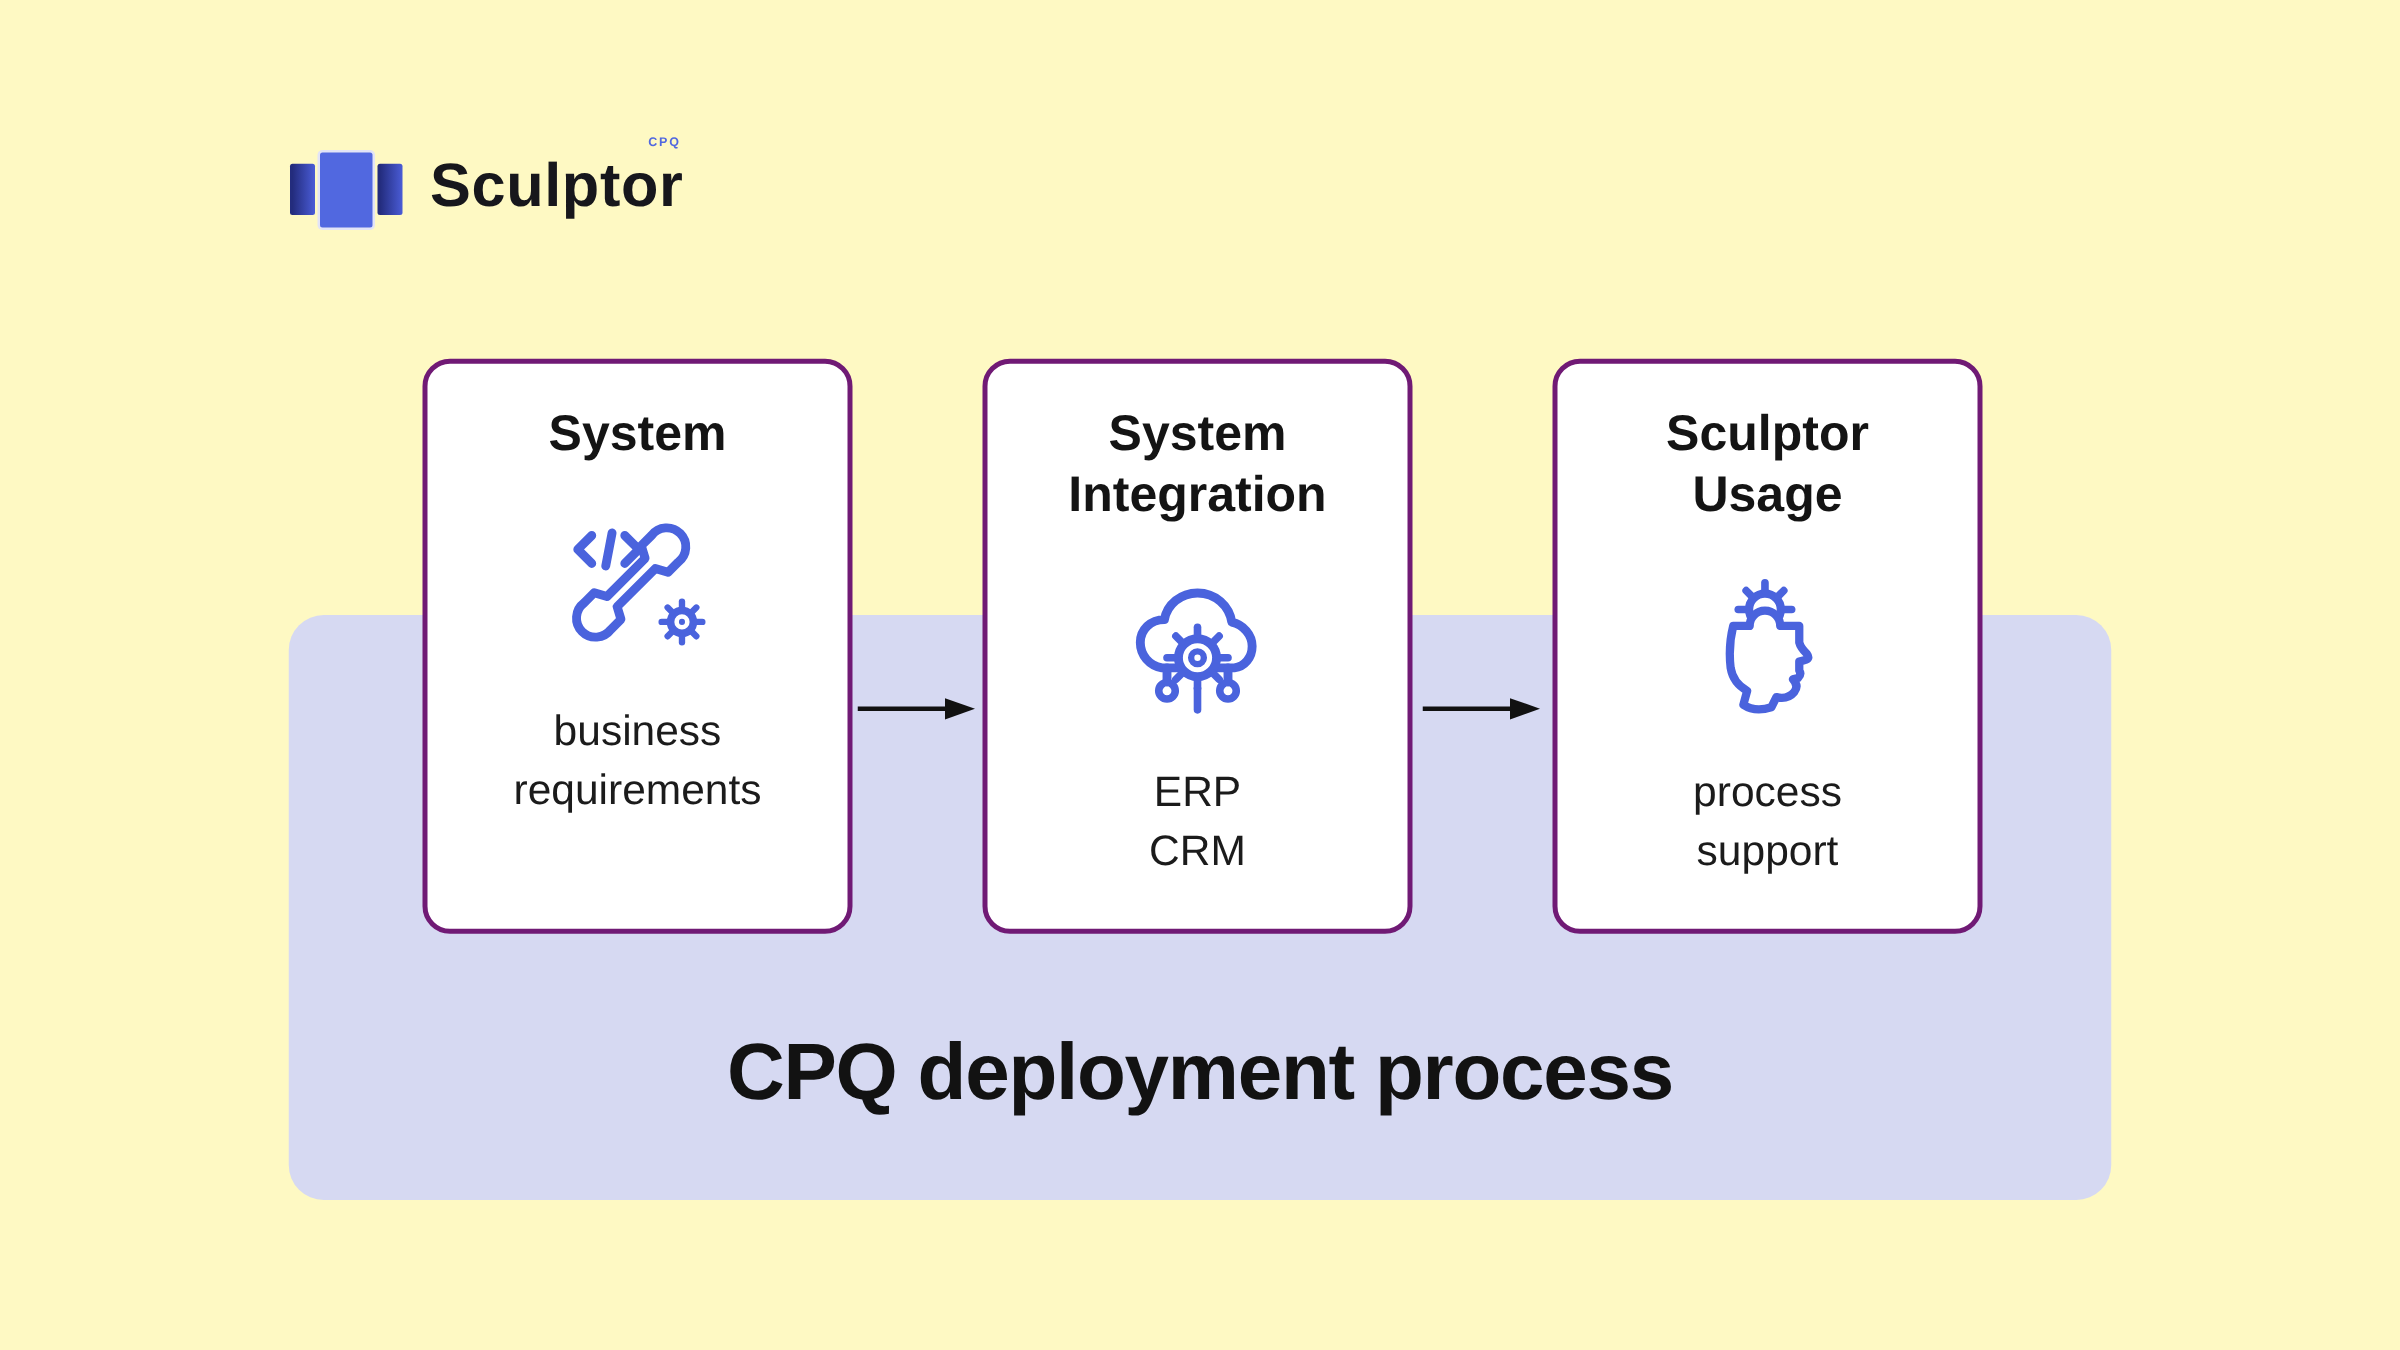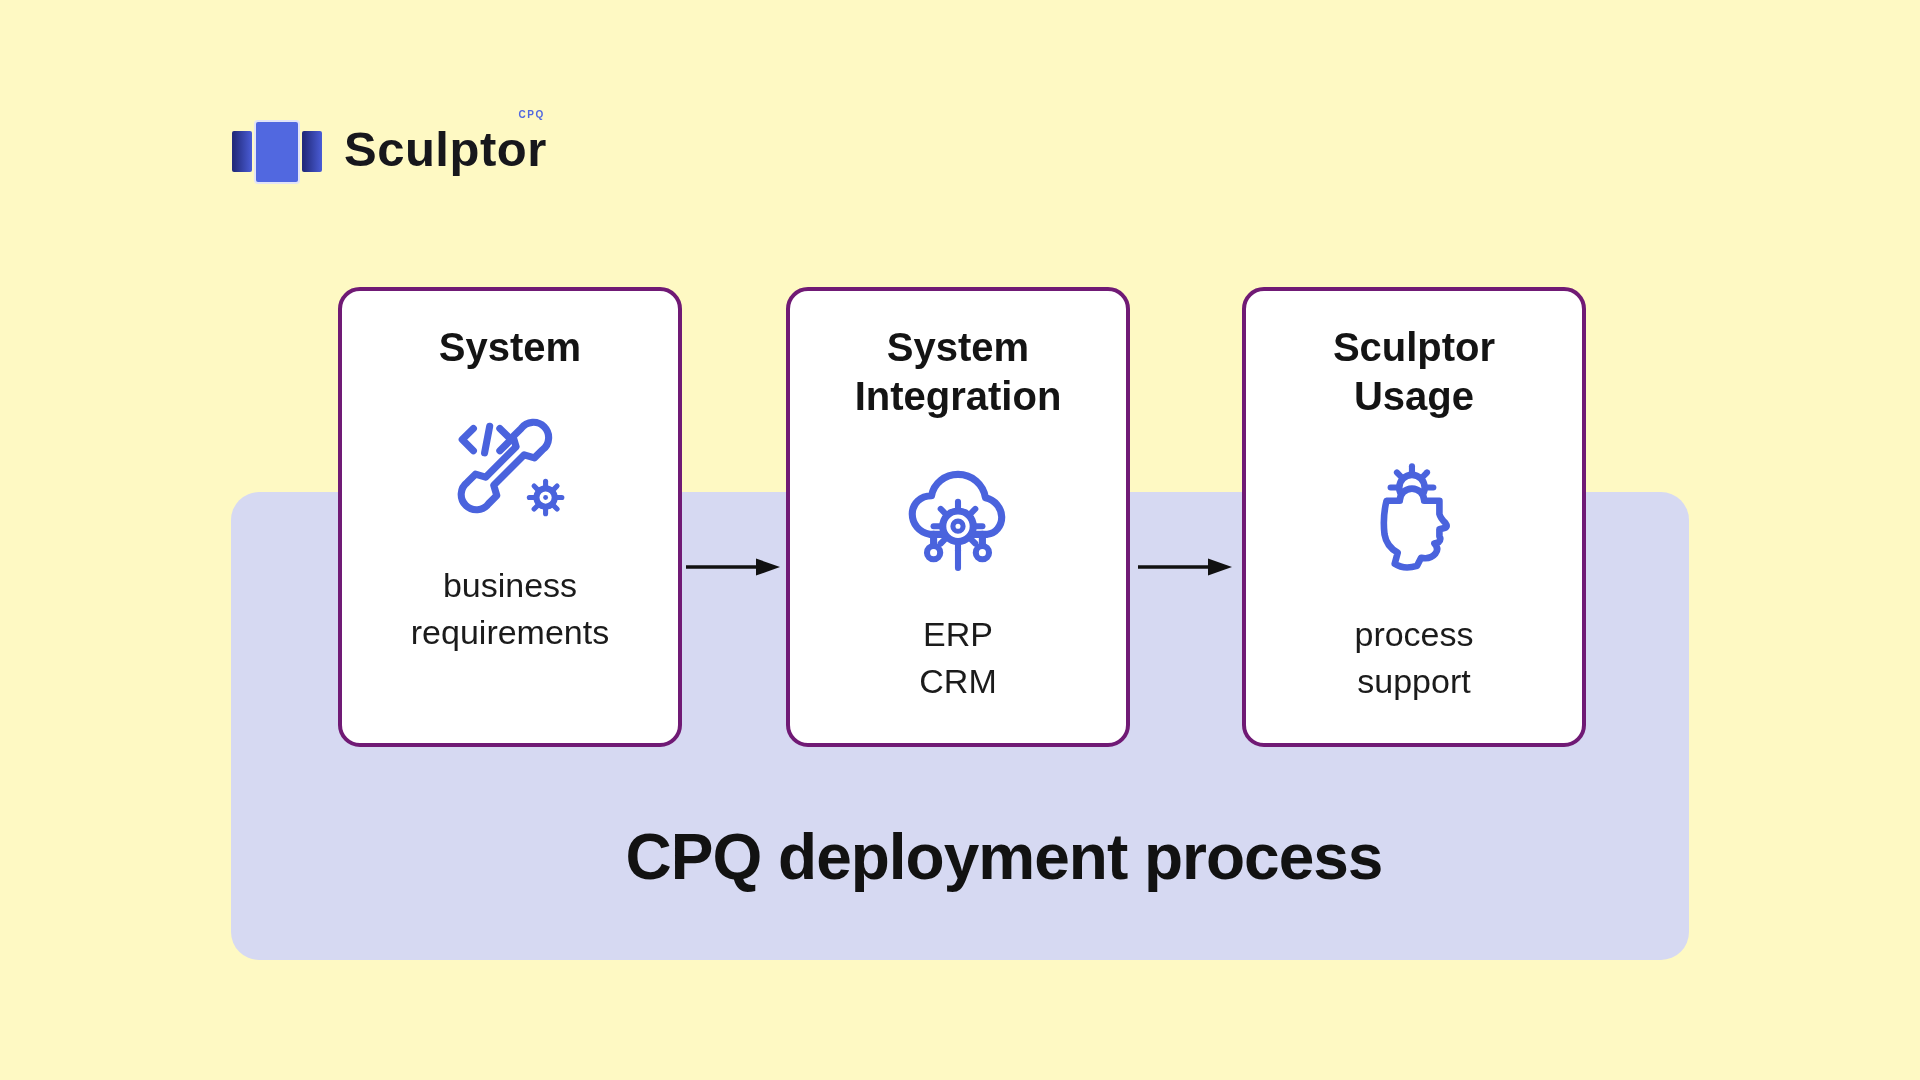--- a/index.html
+++ b/index.html
@@ -13,21 +13,21 @@
   .logo-bar.left{left:0;top:9px;width:20px;height:41px;background:linear-gradient(90deg,#232c7d 10%,#4a5cd6 100%);}
   .logo-bar.mid{left:24px;top:0;width:42px;height:60px;background:#5168e0;box-shadow:0 0 0 2px #e2e4f7;}
   .logo-bar.right{left:70px;top:9px;width:20px;height:41px;background:linear-gradient(90deg,#232c7d 10%,#4a5cd6 100%);}
   .logo-word{position:relative;margin-left:20px;}
   .logo-brand{font-size:49px;font-weight:700;color:#17171c;letter-spacing:0.5px;line-height:62px;}
   .logo-tag{position:absolute;top:-9px;right:2px;font-size:10px;font-weight:700;color:#5168e0;letter-spacing:1.5px;}
 
   
   .band{position:absolute;left:231px;top:492px;width:1458px;height:468px;background:#d6d9f2;border-radius:28px;}
   .band-heading{position:absolute;left:0;top:328px;width:100%;text-align:center;
-    font-size:64px;font-weight:700;color:#121212;letter-spacing:-1px;margin-left:44px;}
+    font-size:64px;font-weight:700;color:#121212;letter-spacing:-1px;}
 
   
   .card{position:absolute;top:287px;width:344px;height:460px;background:#ffffff;
     border:4px solid #701a75;border-radius:22px;box-sizing:border-box;
     display:flex;flex-direction:column;align-items:center;}
   .card.c1{left:338px;} .card.c2{left:786px;} .card.c3{left:1242px;}
   .card-title{margin-top:32px;text-align:center;font-size:40px;font-weight:700;color:#141414;line-height:49px;}
   .card-icon{margin-top:32px;width:122px;height:122px;flex:none;}
   .card-desc{margin-top:36px;text-align:center;font-size:34px;font-weight:400;color:#1b1b1b;line-height:47px;}
 

